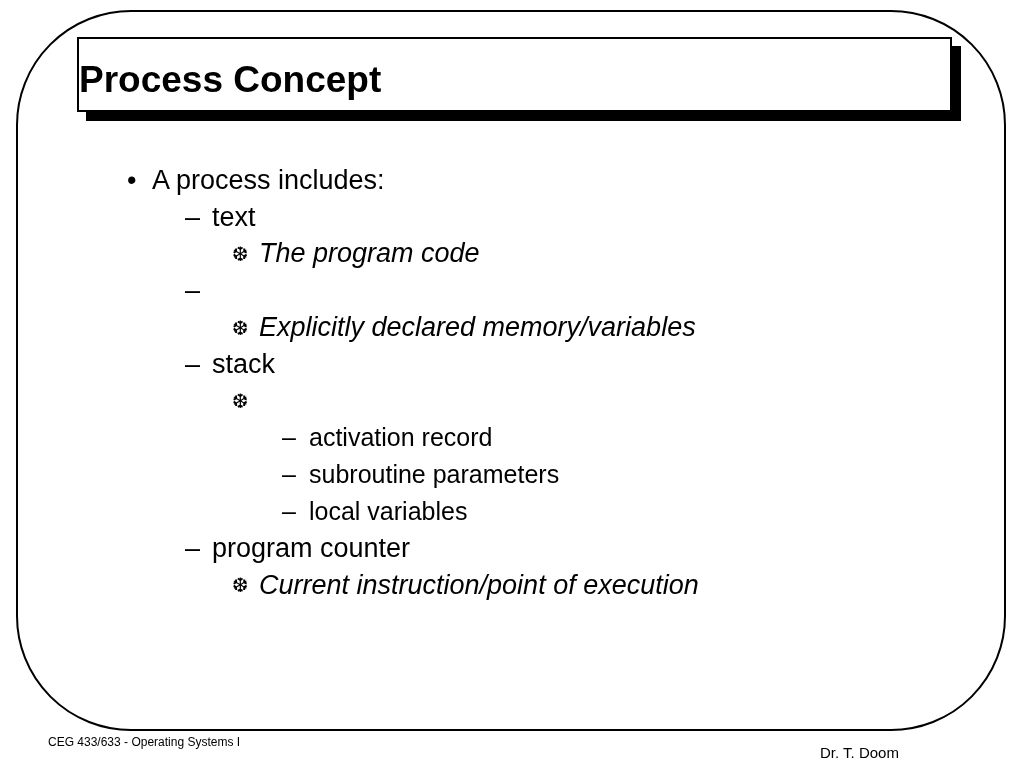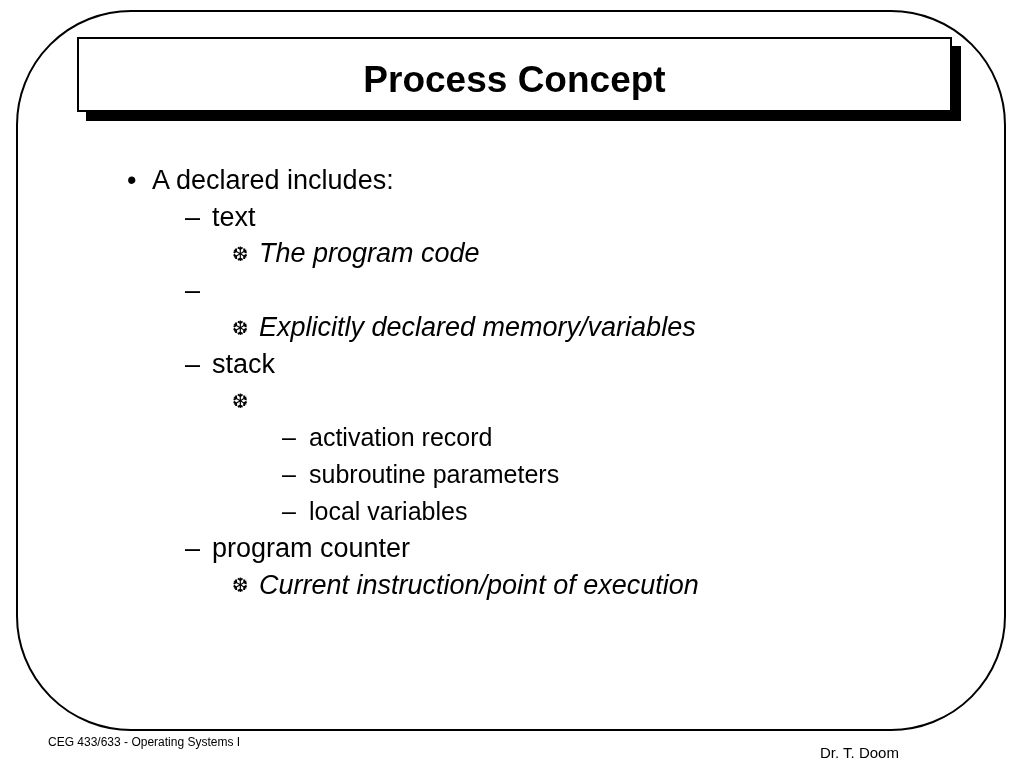--- a/index.html
+++ b/index.html
@@ -35,21 +35,21 @@
     left: 77px;
     top: 37px;
     width: 875px;
     height: 75px;
     background: #ffffff;
     border: 2px solid #000000;
     box-shadow: 9px 9px 0 #000000;
     box-sizing: border-box;
     display: flex;
     align-items: center;
-    justify-content: center;
+    justify-content: flex-start;
     padding-top: 10px;
     z-index: 2;
   }
   .slide-title {
     font-size: 37px;
     font-weight: bold;
     letter-spacing: 0px;
     white-space: nowrap;
   }
 
@@ -107,21 +107,21 @@
 
 <div class="slide-border"></div>
 
 <div class="title-box">
   <span class="slide-title">Process Concept</span>
 </div>
 
 <div class="content">
   <div class="line lv1">
     <span class="marker">•</span>
-    <span class="txt">A declared includes:</span>
+    <span class="txt">A process includes:</span>
   </div>
   <div class="line lv2">
     <span class="marker">–</span>
     <span class="txt">text</span>
   </div>
   <div class="line lv3">
     <span class="marker">❆</span>
     <span class="txt">The program code</span>
   </div>
   <div class="line lv2">

